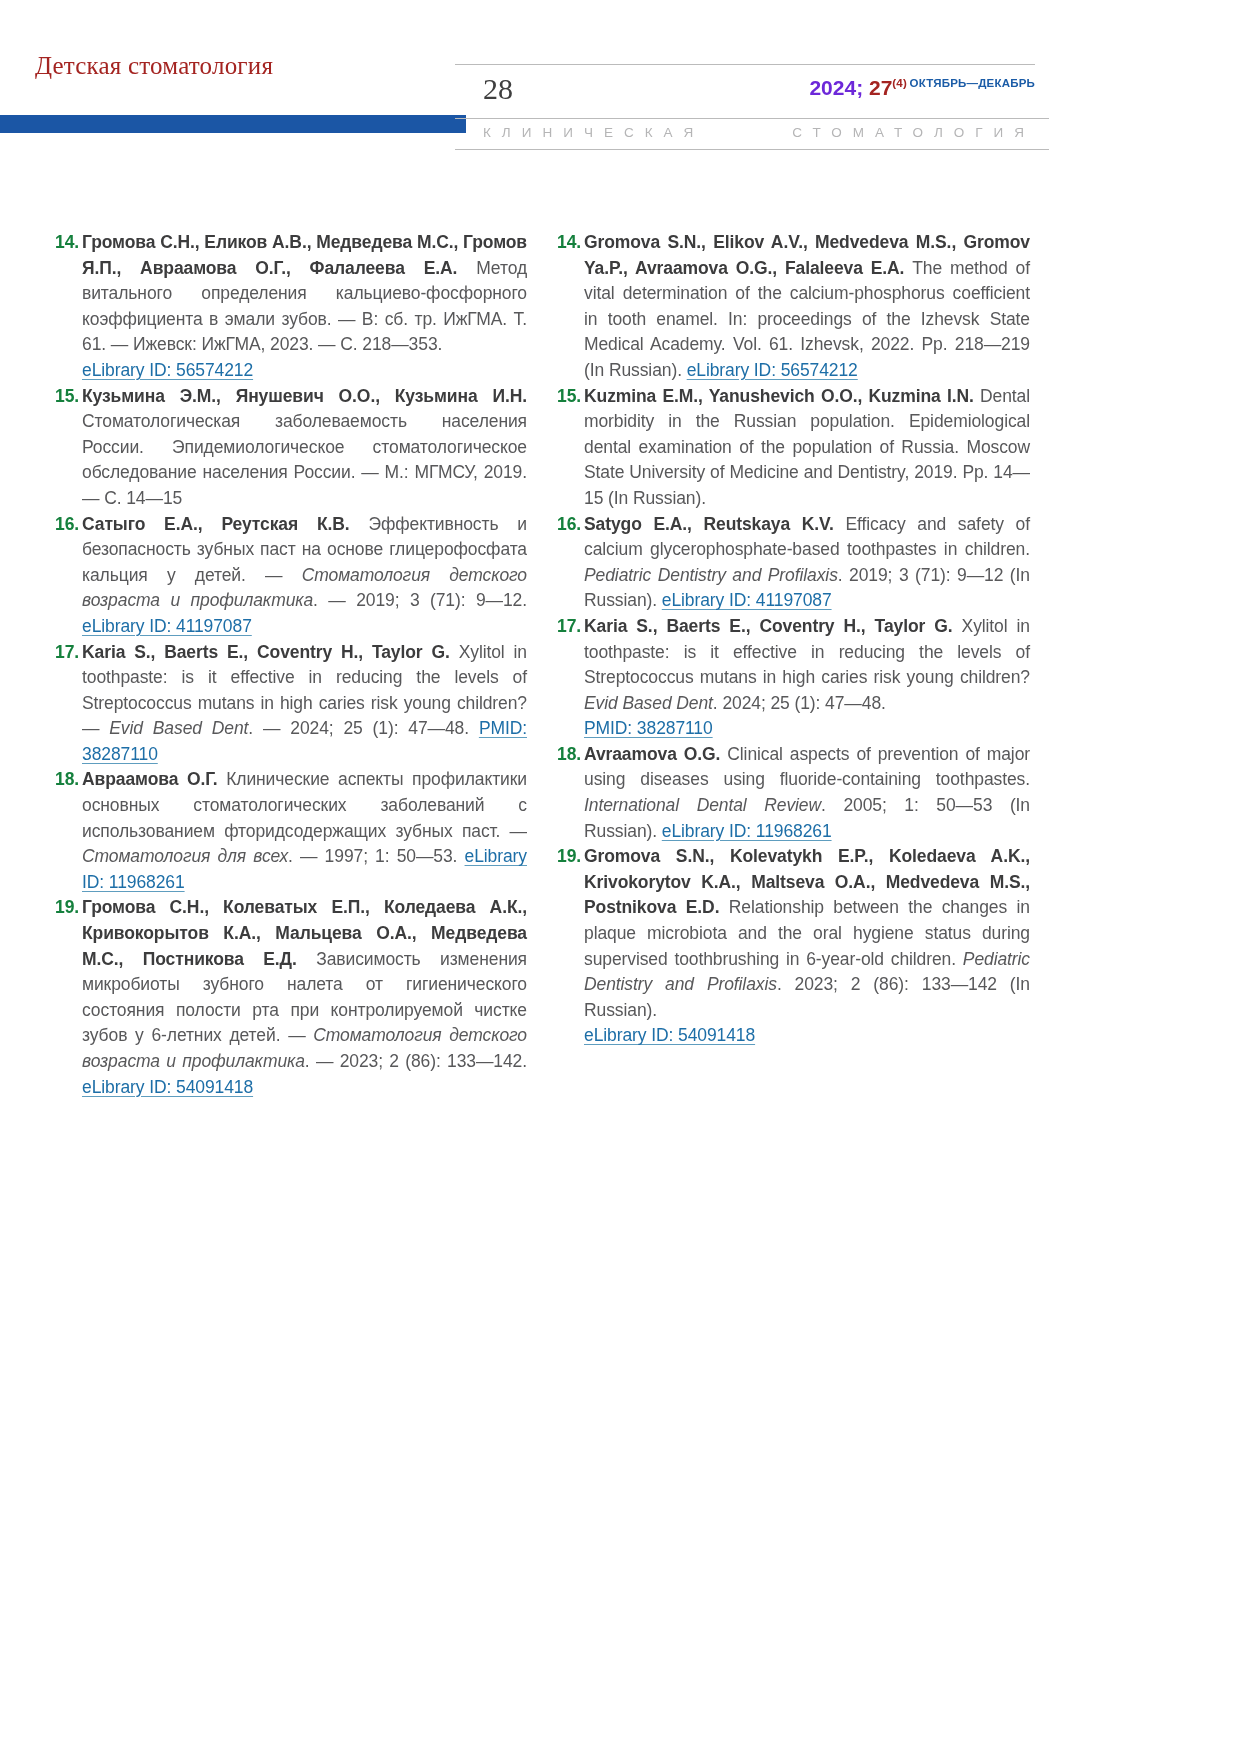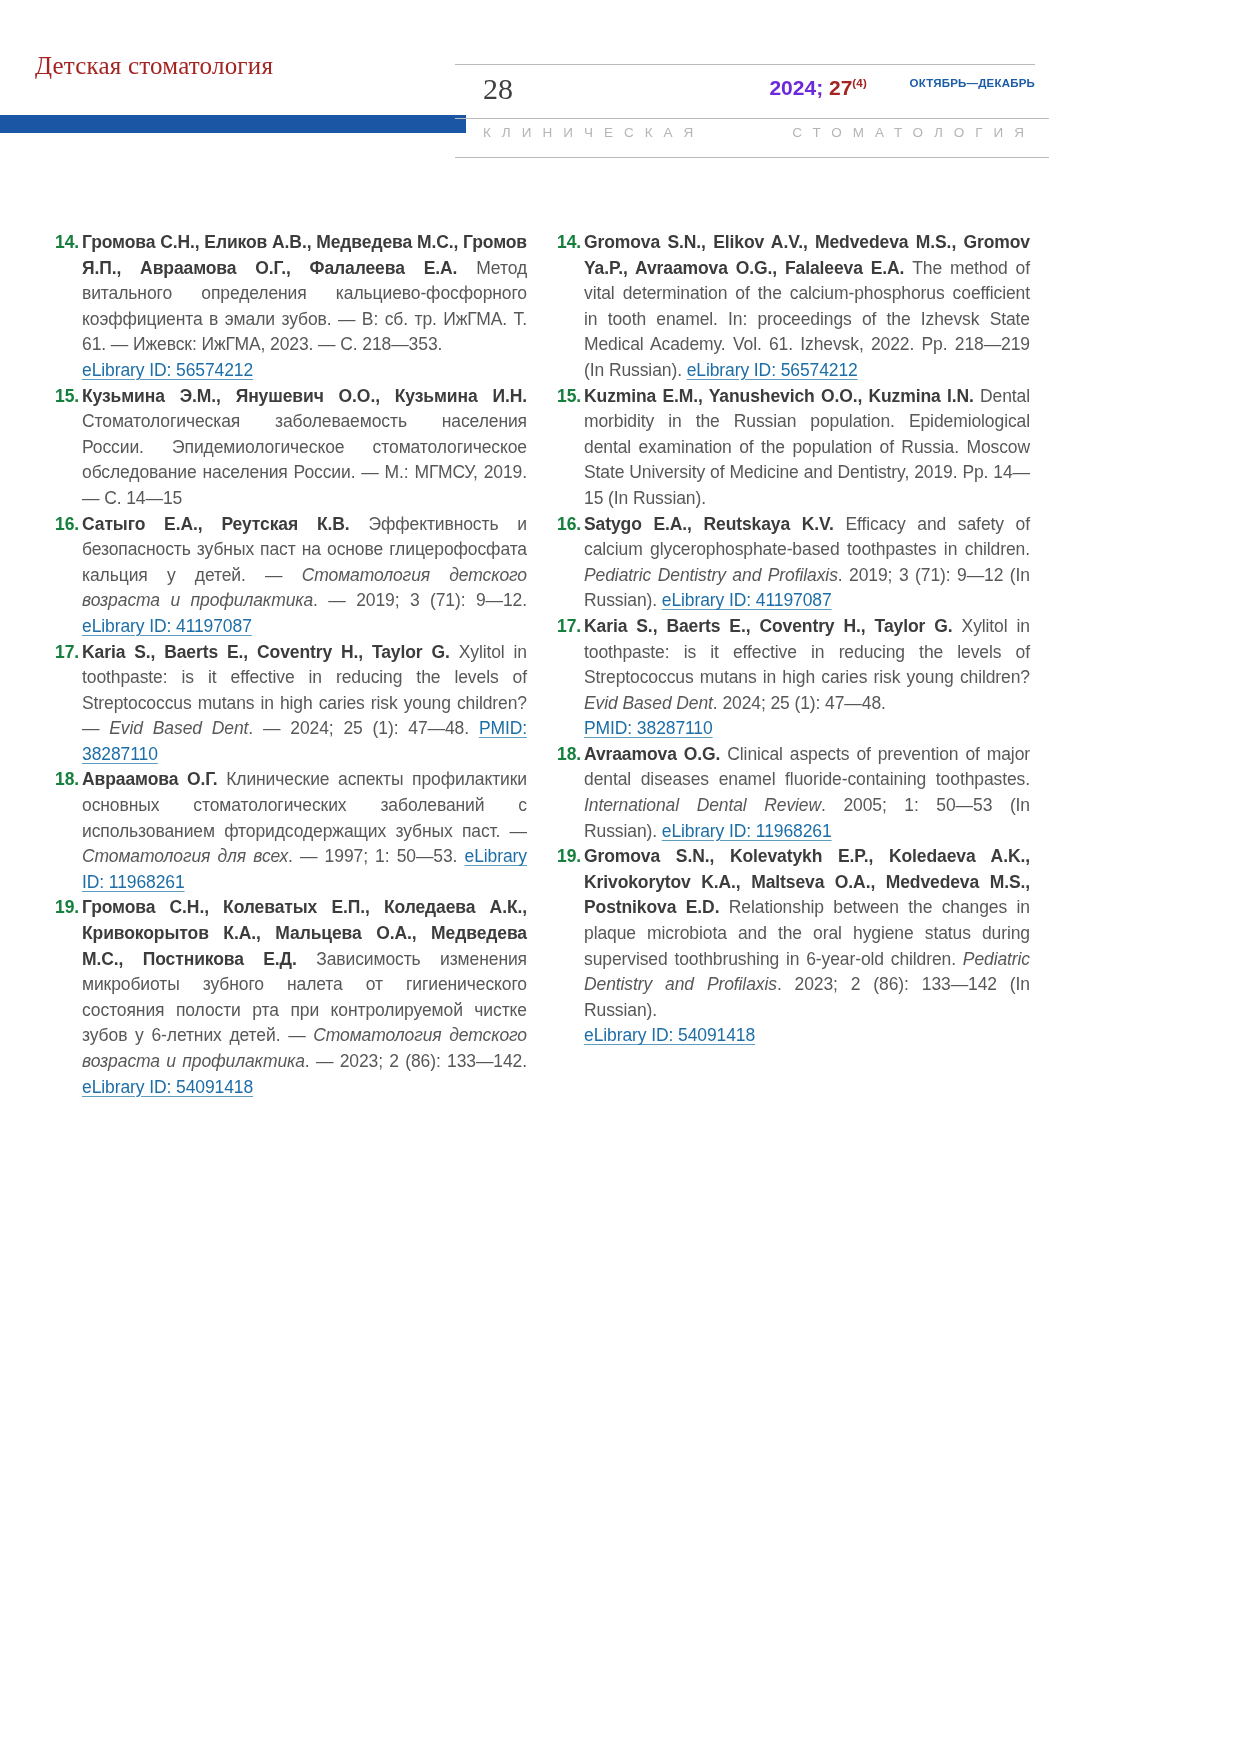--- a/index.html
+++ b/index.html
@@ -29,25 +29,25 @@
     font-size:30px;color:#3f3f3f;
   }
   .issue-info{
     position:absolute;left:455px;top:76px;width:580px;
     text-align:right;font-weight:700;font-size:21px;white-space:nowrap;
   }
   .issue-year{color:#6d28d9;}
   .issue-vol{color:#a42421;}
   .issue-sup{font-size:11.5px;position:relative;top:-8px;letter-spacing:.2px;}
   .issue-no{color:#a42421;}
-  .issue-months{color:#1b5ca7;margin-left:40px;}
+  .issue-months{color:#1b5ca7;}
   .journal-band{
     position:absolute;left:455px;top:118px;width:552px;height:26px;
     border-top:1px solid #bbbbbb;border-bottom:1px solid #bbbbbb;
-    padding:0 14px 12px 28px;
+    padding:0 14px 4px 28px;
     display:flex;justify-content:space-between;align-items:center;
     color:#b5b5b6;font-size:13.5px;letter-spacing:11px;white-space:nowrap;
   }
   
   .columns{
     position:absolute;left:55px;top:230px;width:975px;
     display:flex;gap:30px;
     font-size:17.5px;line-height:25.6px;letter-spacing:-0.1px;
   }
   .col{text-align:justify;}
@@ -90,16 +90,16 @@
       <div class="ref"><span class="num">16.</span><span class="bold">Сатыго Е.А., Реутская К.В. </span><span class="regular">Эффективность и безопасность зубных паст на основе глицерофосфата кальция у детей. — </span><span class="italic">Стоматология детского возраста и профилактика</span><span class="regular">. — 2019; 3 (71): 9—12. </span><a class="lnk">eLibrary ID: 41197087</a></div>
       <div class="ref"><span class="num">17.</span><span class="bold">Karia S., Baerts E., Coventry H., Taylor G. </span><span class="regular">Xylitol in toothpaste: is it effective in reducing the levels of Streptococcus mutans in high caries risk young children? — </span><span class="italic">Evid Based Dent</span><span class="regular">. — 2024; 25 (1): 47—48. </span><a class="lnk">PMID: 38287110</a></div>
       <div class="ref"><span class="num">18.</span><span class="bold">Авраамова О.Г. </span><span class="regular">Клинические аспекты профилактики основных стоматологических заболеваний с использованием фторидсодержащих зубных паст. — </span><span class="italic">Стоматология для всех</span><span class="regular">. — 1997; 1: 50—53. </span><a class="lnk">eLibrary ID: 11968261</a></div>
       <div class="ref"><span class="num">19.</span><span class="bold">Громова С.Н., Колеватых Е.П., Коледаева А.К., Кривокорытов К.А., Мальцева О.А., Медведева М.С., Постникова Е.Д. </span><span class="regular">Зависимость изменения микробиоты зубного налета от гигиенического состояния полости рта при контролируемой чистке зубов у 6-летних детей. — </span><span class="italic">Стоматология детского возраста и профилактика</span><span class="regular">. — 2023; 2 (86): 133—142. </span><a class="lnk">eLibrary ID: 54091418</a></div>
     </div>
   <div class="col col-right" id="col-right" lang="en">
       <div class="ref"><span class="num">14.</span><span class="bold">Gromova S.N., Elikov A.V., Medvedeva M.S., Gromov Ya.P., Avraamova O.G., Falaleeva E.A. </span><span class="regular">The method of vital determination of the calcium-phosphorus coefficient in tooth enamel. In: proceedings of the Izhevsk State Medical Academy. Vol. 61. Izhevsk, 2022. Pp. 218—219 (In Russian). </span><a class="lnk">eLibrary ID: 56574212</a></div>
       <div class="ref"><span class="num">15.</span><span class="bold">Kuzmina E.M., Yanushevich O.O., Kuzmina I.N. </span><span class="regular">Dental morbidity in the Russian population. Epidemiological dental examination of the population of Russia. Moscow State University of Medicine and Dentistry, 2019. Pp. 14—15 (In Russian).</span></div>
       <div class="ref"><span class="num">16.</span><span class="bold">Satygo E.A., Reutskaya K.V. </span><span class="regular">Efficacy and safety of calcium glycerophosphate-based toothpastes in children. </span><span class="italic">Pediatric Dentistry and Profilaxis</span><span class="regular">. 2019; 3 (71): 9—12 (In Russian). </span><a class="lnk">eLibrary ID: 41197087</a></div>
       <div class="ref"><span class="num">17.</span><span class="bold">Karia S., Baerts E., Coventry H., Taylor G. </span><span class="regular">Xylitol in toothpaste: is it effective in reducing the levels of Streptococcus mutans in high caries risk young children? </span><span class="italic">Evid Based Dent</span><span class="regular">. 2024; 25 (1): 47—48.</span><br><a class="lnk">PMID: 38287110</a></div>
-      <div class="ref"><span class="num">18.</span><span class="bold">Avraamova O.G. </span><span class="regular">Clinical aspects of prevention of major dental diseases enamel fluoride-containing toothpastes. </span><span class="italic">International Dental Review</span><span class="regular">. 2005; 1: 50—53 (In Russian). </span><a class="lnk">eLibrary ID: 11968261</a></div>
+      <div class="ref"><span class="num">18.</span><span class="bold">Avraamova O.G. </span><span class="regular">Clinical aspects of prevention of major using diseases using fluoride-containing toothpastes. </span><span class="italic">International Dental Review</span><span class="regular">. 2005; 1: 50—53 (In Russian). </span><a class="lnk">eLibrary ID: 11968261</a></div>
       <div class="ref"><span class="num">19.</span><span class="bold">Gromova S.N., Kolevatykh E.P., Koledaeva A.K., Krivokorytov K.A., Maltseva O.A., Medvedeva M.S., Postnikova E.D. </span><span class="regular">Relationship between the changes in plaque microbiota and the oral hygiene status during supervised toothbrushing in 6-year-old children. </span><span class="italic">Pediatric Dentistry and Profilaxis</span><span class="regular">. 2023; 2 (86): 133—142 (In Russian).</span><br><a class="lnk">eLibrary ID: 54091418</a></div>
     </div>
 </main>
 
 </body></html>

